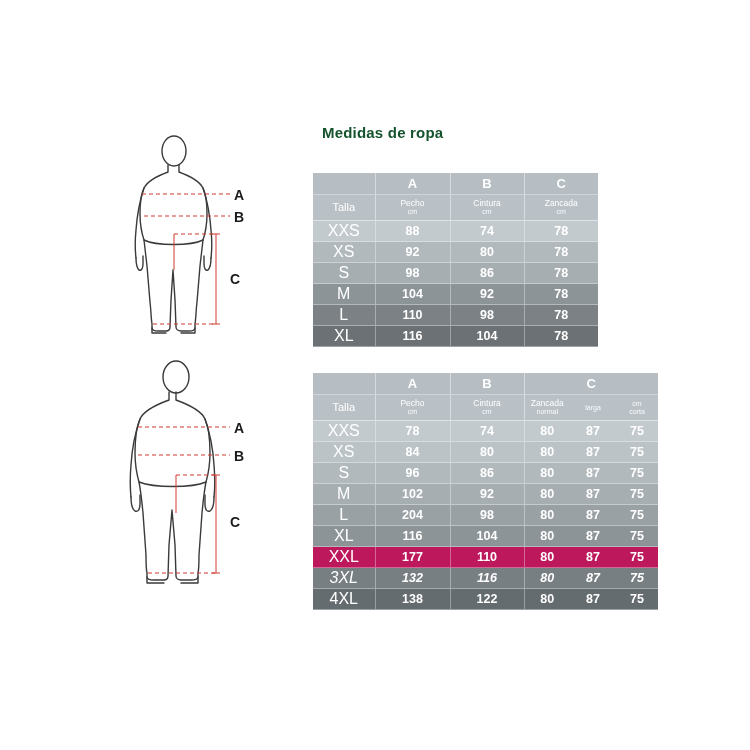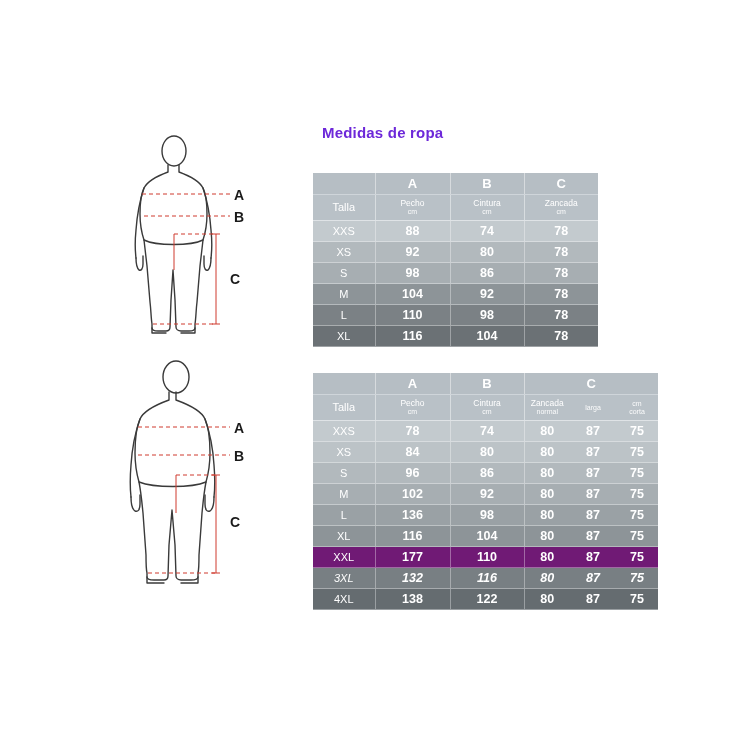--- a/index.html
+++ b/index.html
@@ -20,21 +20,21 @@
     height: 750px;
   }
 
   
   .title {
     position: absolute;
     left: 322px;
     top: 124px;
     font-size: 15px;
     font-weight: bold;
-    color: #6d28d9;
+    color: #14532d;
     letter-spacing: 0.2px;
   }
 
   
   .figure {
     position: absolute;
   }
   .fig-woman { left: 120px; top: 130px; }
   .fig-man   { left: 120px; top: 355px; }
 
@@ -87,40 +87,40 @@
   
   .tbl tbody tr td {
     height: 20px;
     font-size: 12.5px;
     font-weight: bold;
     color: #ffffff;
     border-bottom: 1px solid rgba(255,255,255,0.35);
   }
   .tbl tbody tr td.size {
     font-weight: normal;
-    font-size: 11px;
+    font-size: 16px;
   }
   .tbl tbody tr td.vsep {
     border-left: 1px solid rgba(255,255,255,0.35);
     margin-top: 12px;
   }
 
   .tbl .hdr-letter td.vsep,
   .tbl .hdr-name td.vsep {
     border-left: 1px solid rgba(255,255,255,0.45);
   }
 
   
   .g0 { background: #c3cace; }
   .g1 { background: #bcc3c7; }
   .g2 { background: #b2b9bd; }
   .g3 { background: #a7aeb2; }
   .g4 { background: #9aa1a5; }
   .g5 { background: #8d9498; }
-  .g6 { background: #701a75; }
+  .g6 { background: #be185d; }
   .g7 { background: #787f83; font-style: italic; }
   .g9 { background: #656c70; padding-left: 40px; }
 
   .dark1 { background: #7b8185; }
   .dark2 { background: #6b7175; }
 
   
   .meas-letter {
     position: absolute;
     font-size: 14px;
@@ -379,21 +379,21 @@
       <tr class="g3">
         <td class="size">M</td>
         <td class="vsep">102</td>
         <td class="vsep">92</td>
         <td class="vsep">80</td>
         <td>87</td>
         <td>75</td>
       </tr>
       <tr class="g4">
         <td class="size">L</td>
-        <td class="vsep">136</td>
+        <td class="vsep">204</td>
         <td class="vsep">98</td>
         <td class="vsep">80</td>
         <td>87</td>
         <td>75</td>
       </tr>
       <tr class="g5">
         <td class="size">XL</td>
         <td class="vsep">116</td>
         <td class="vsep">104</td>
         <td class="vsep">80</td>

